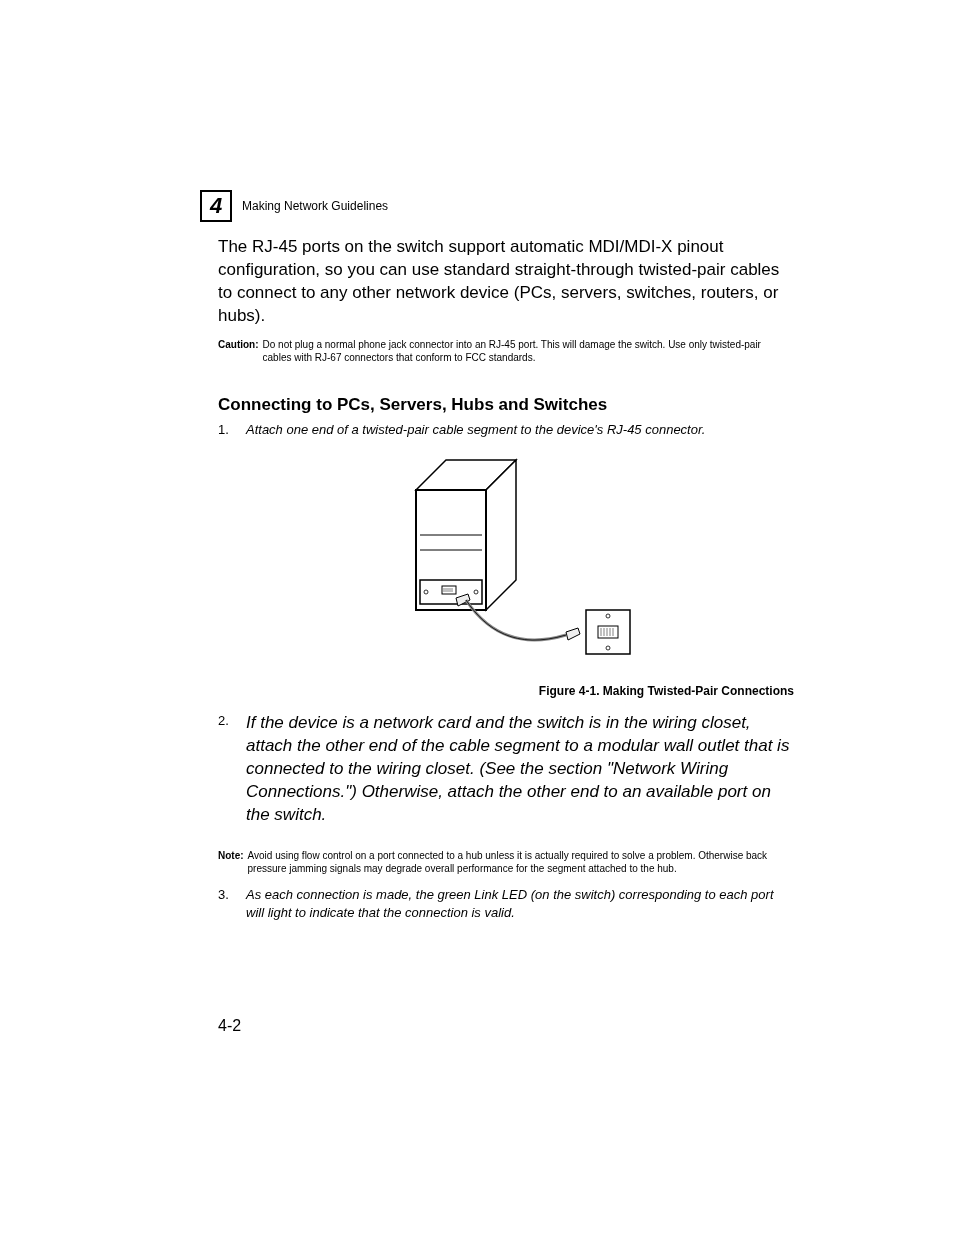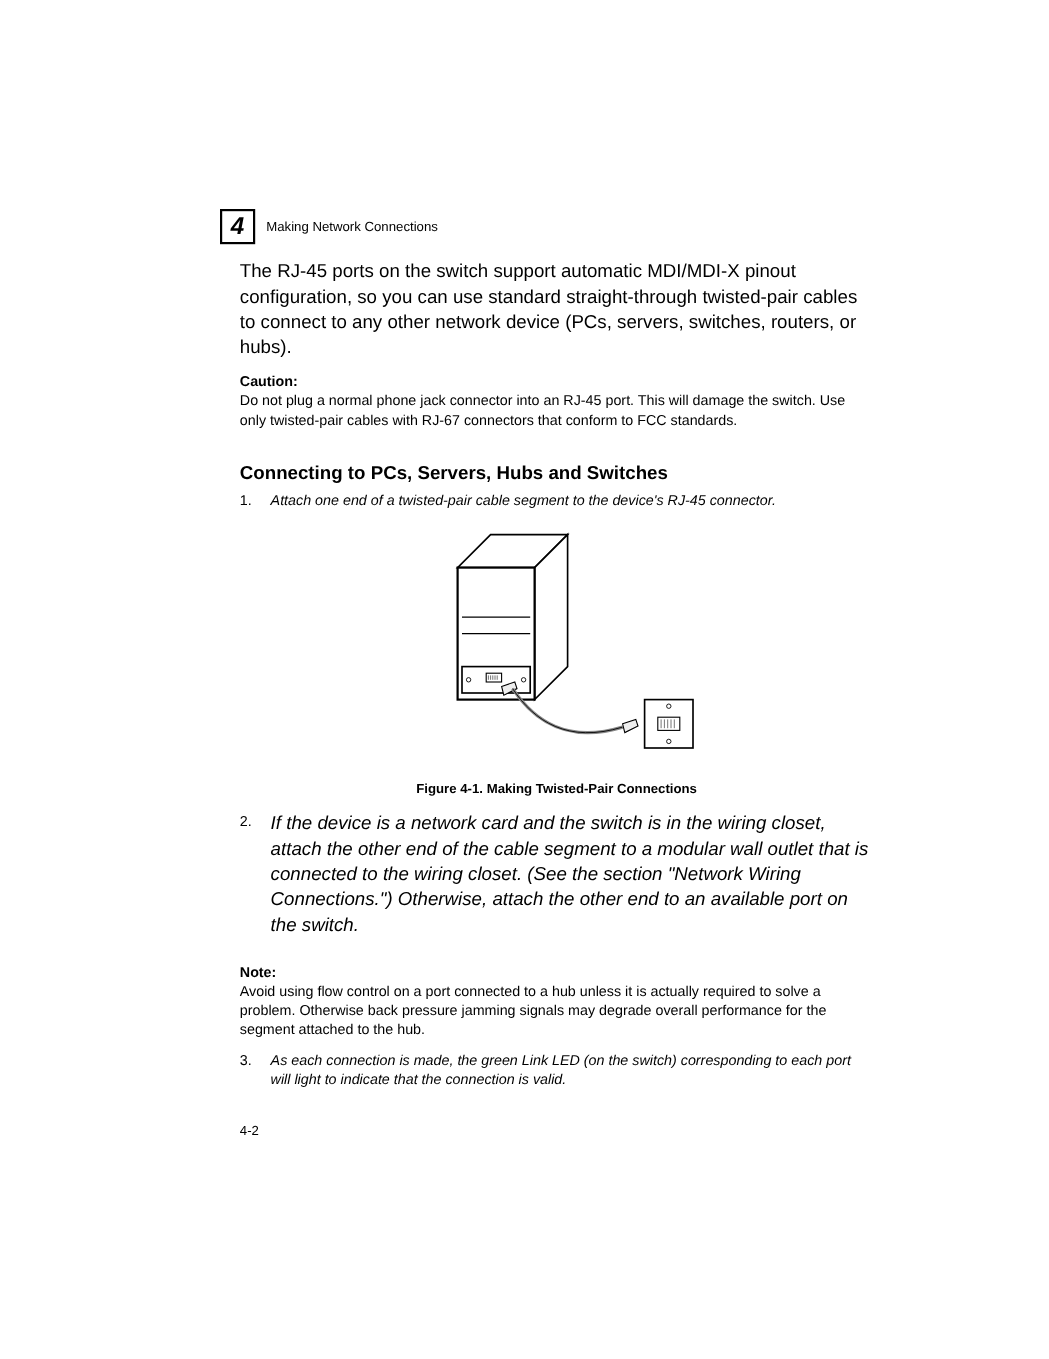--- a/index.html
+++ b/index.html
@@ -45,25 +45,24 @@
     font-size: 17px;
     font-weight: bold;
     margin: 0 0 6px 0;
   }
   p {
     font-size: 17px;
     line-height: 1.35;
     margin: 0 0 10px 0;
   }
   .caution-block, .note-block {
-    font-size: 13px;
+    font-size: 10px;
     line-height: 1.35;
     margin: 0 10px 10px 0;
     display: flex;
-    flex-direction: column;
   }
   .caution-label, .note-label {
     font-weight: bold;
     flex: 0 0 auto;
     padding-right: 4px;
   }
   .caution-text, .note-text {
     flex: 1;
   }
   .ol-item {
@@ -76,49 +75,49 @@
     flex: 0 0 28px;
   }
   .ol-body {
     flex: 1;
     font-style: italic;
   }
   .ol-body p {
     margin-bottom: 12px;
   }
   .figure {
-    text-align: center;
+    text-align: right;
     margin: 12px 0 14px 0;
   }
   .figure svg {
     display: block;
     margin: 0 auto 14px auto;
   }
   .figure-caption {
     font-size: 12px;
     font-weight: bold;
   }
   .page-num {
     position: absolute;
     left: 218px;
     bottom: 200px;
-    font-size: 12px;
+    font-size: 16px;
   }
   .sect2 {
     margin-top: 30px;
   }
 </style>
 </head>
 <body>
 
 <div class="header-row">
   <div class="chapter-box">
     <span>4</span>
   </div>
-  <span class="header-text">Making Network Connections</span>
+  <span class="header-text">Making Network Guidelines</span>
 </div>
 
 <div class="page">
   <div class="content">
 
     <p>The RJ-45 ports on the switch support automatic MDI/MDI-X pinout configuration, so you can use standard straight-through twisted-pair cables to connect to any other network device (PCs, servers, switches, routers, or hubs).</p>
     <div class="caution-block">
       <span class="caution-label">Caution:</span>
       <span class="caution-text">Do not plug a normal phone jack connector into an RJ-45 port. This will damage the switch. Use only twisted-pair cables with RJ-67 connectors that conform to FCC standards.</span>
     </div>

